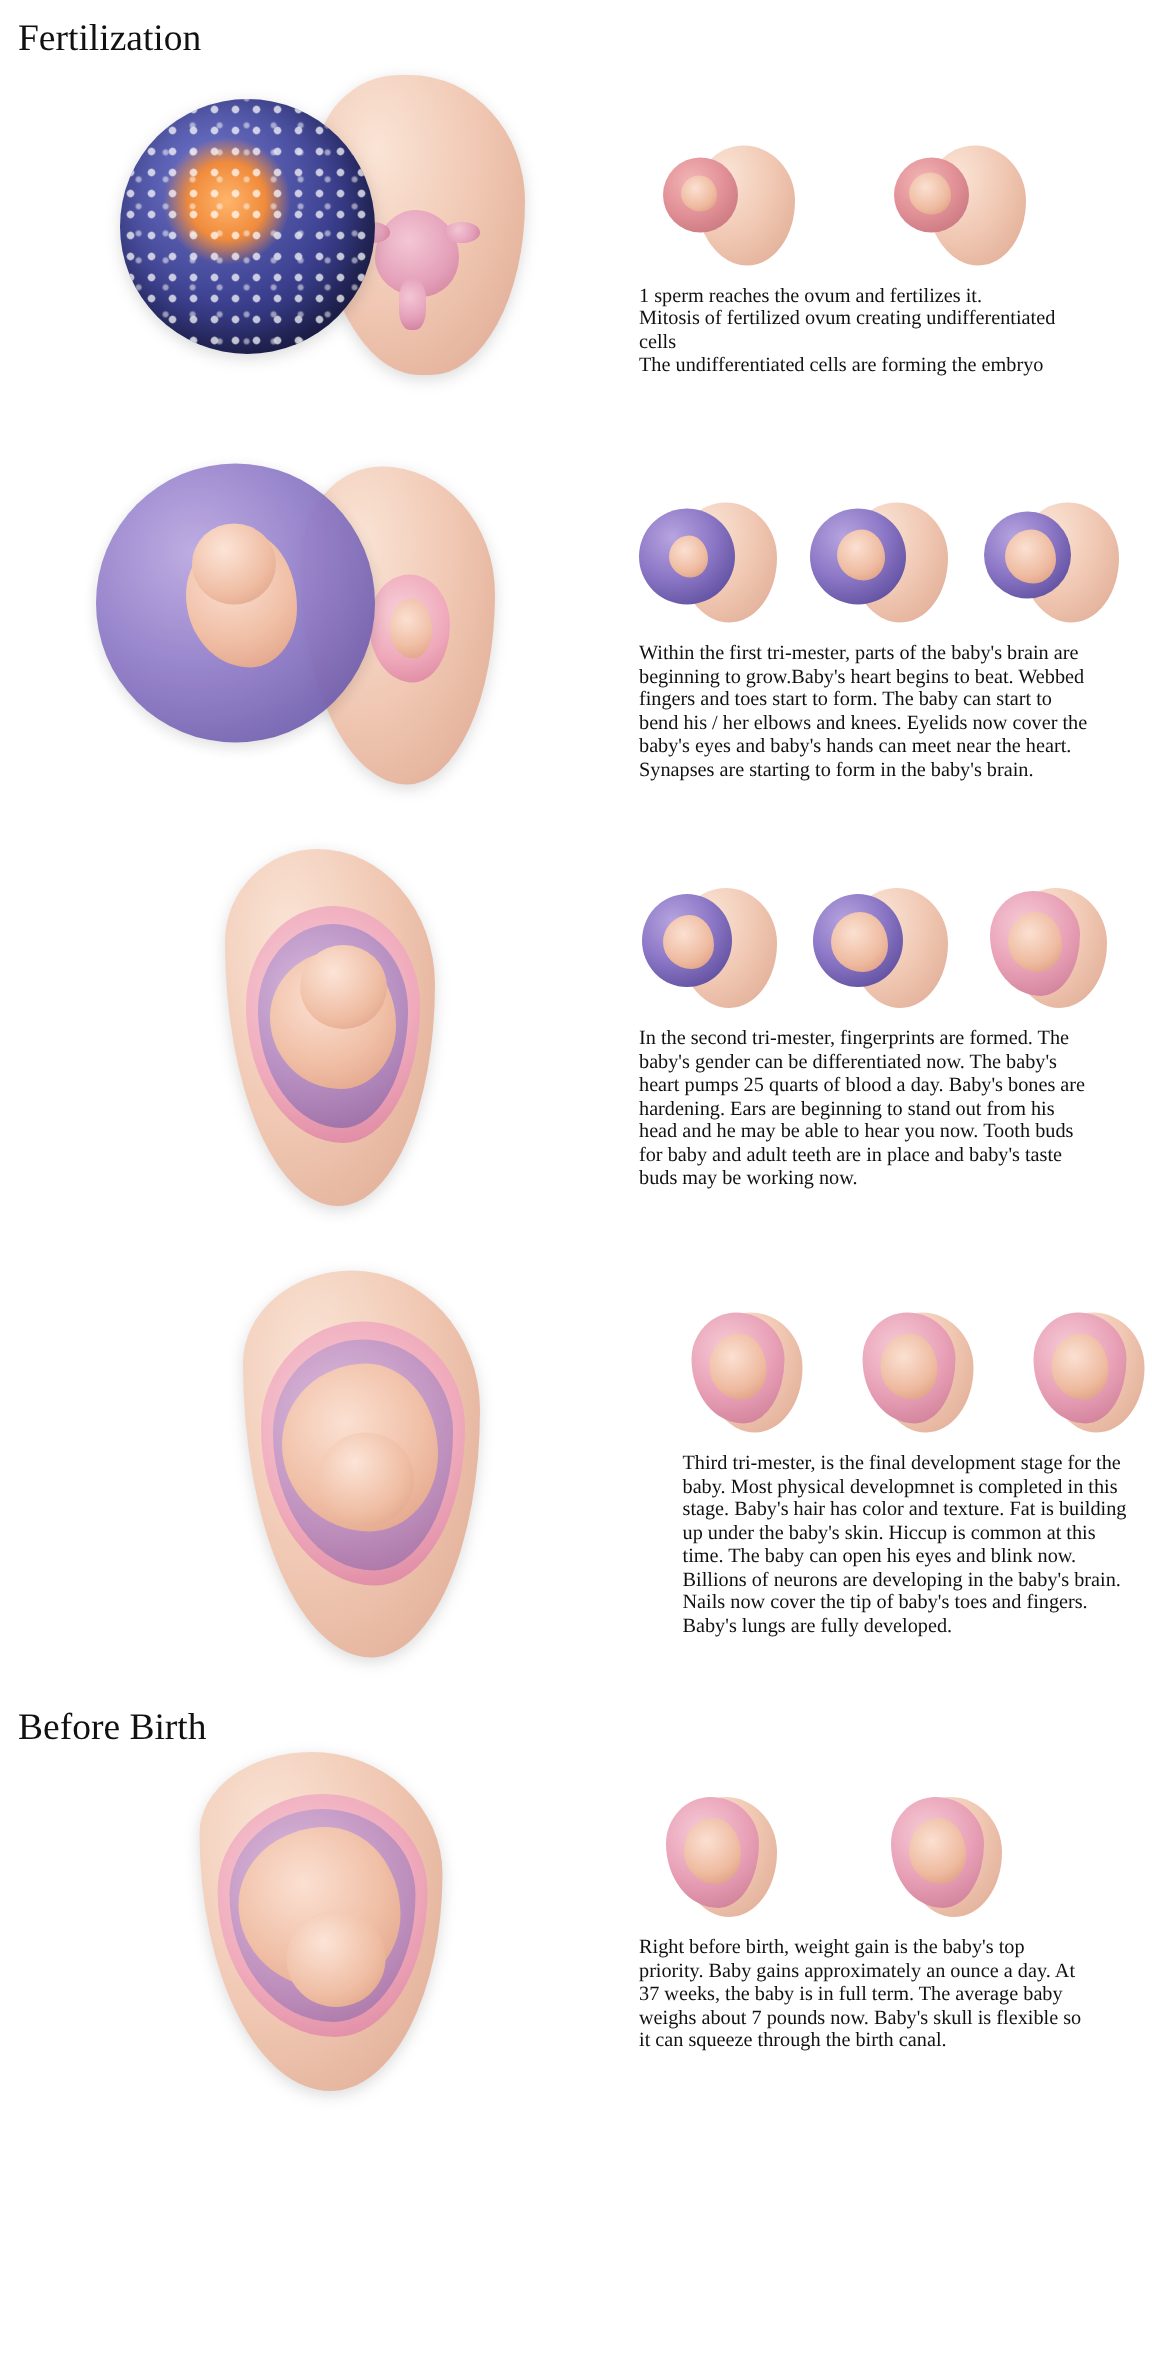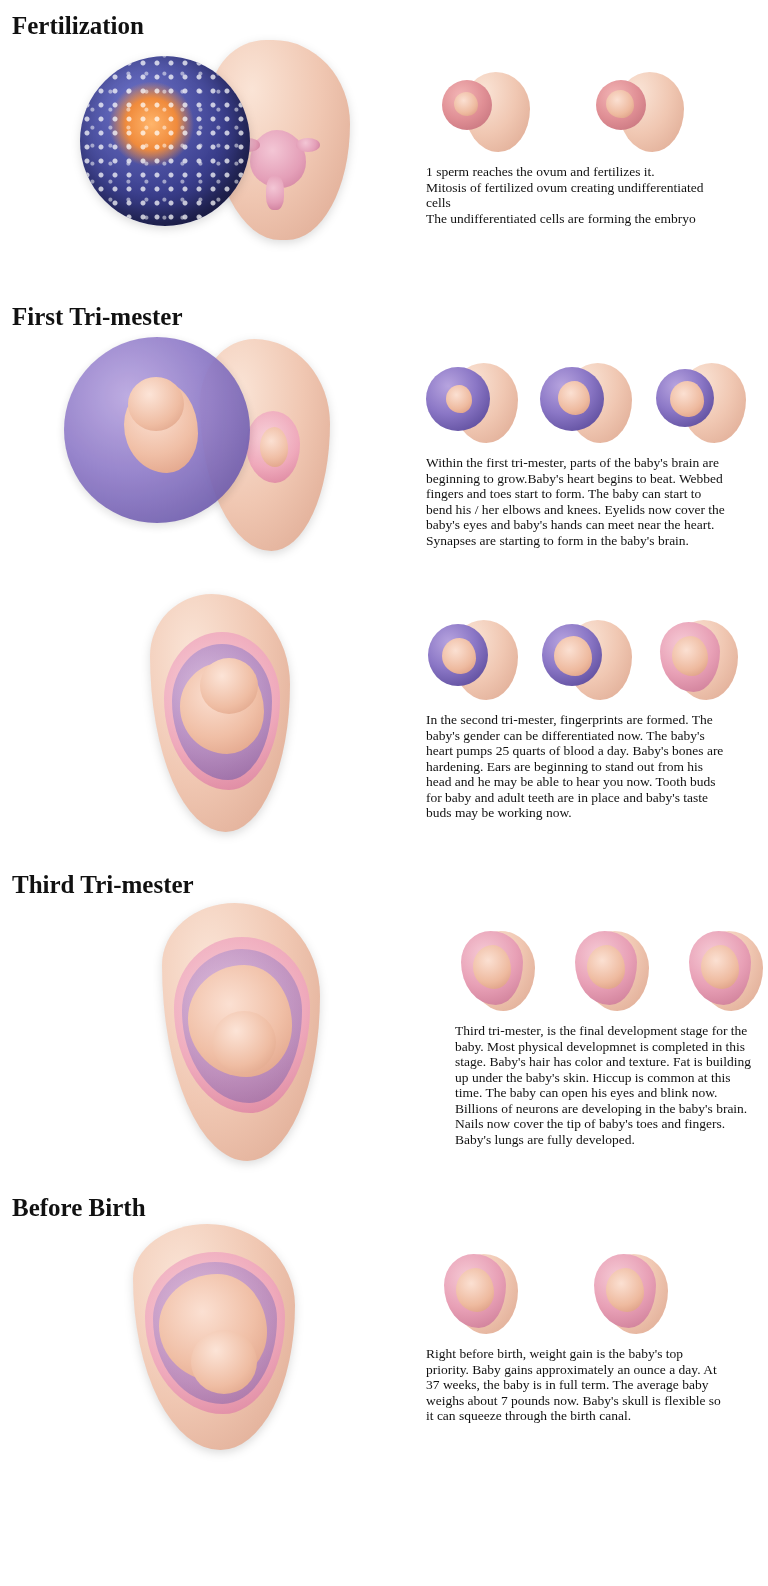--- a/index.html
+++ b/index.html
@@ -37,21 +37,21 @@
   .section{
     position:relative;
     width:768px;
   }
   .sec-title{
     font-family:"Liberation Serif", serif;
     font-size:25px;
     color:#111;
     padding-left:12px;
     margin:0;
-    font-weight:700;
+    font-weight:400;
   }
   .sec-body{
     position:relative;
     display:flex;
     width:768px;
   }
   .col-left{
     width:420px;
     position:relative;
     display:flex;
@@ -162,21 +162,21 @@
   }
 </style>
 </head>
 <body>
 
 <div class="page">
 
 
   <div class="section" style="padding-top:12px;">
     <h2 class="sec-title">Fertilization</h2>
-    <div class="sec-body" style="height:235px;">
+    <div class="sec-body" style="height:235px;align-items:center;">
       <div class="col-left">
         <div class="belly" style="width:300px;height:215px;position:relative;">
 
           <div class="torso shadow-soft" style="left:150px;top:0px;width:140px;height:200px;border-radius:40% 55% 45% 50% / 30% 42% 58% 68%;"></div>
 
           <div class="uterus" style="left:190px;top:90px;width:56px;height:58px;"></div>
           <div class="uterus" style="left:176px;top:98px;width:24px;height:14px;border-radius:50%;"></div>
           <div class="uterus" style="left:236px;top:98px;width:24px;height:14px;border-radius:50%;"></div>
           <div class="uterus" style="left:206px;top:136px;width:18px;height:34px;border-radius:40%;"></div>
 
@@ -197,21 +197,20 @@
           </div>
         </div>
         <div class="caption" style="white-space:pre-line;">1 sperm reaches the ovum and fertilizes it.
 Mitosis of fertilized ovum creating undifferentiated cells
 The undifferentiated cells are forming the embryo</div>
       </div>
     </div>
   </div>
 
   <div class="section" style="padding-top:28px;">
-    <h2 class="sec-title">First Tri-mester</h2>
     <div class="sec-body" style="height:235px;">
       <div class="col-left">
         <div class="belly" style="width:320px;height:225px;position:relative;">
           <div class="torso shadow-soft" style="left:150px;top:8px;width:130px;height:212px;border-radius:42% 58% 45% 55% / 30% 40% 60% 70%;"></div>
           <div class="sac-pink" style="left:196px;top:80px;width:54px;height:72px;"></div>
           <div class="fetus" style="left:210px;top:96px;width:28px;height:40px;"></div>
           <div class="sac shadow-soft" style="left:14px;top:6px;width:186px;height:186px;"></div>
           <div class="fetus" style="left:74px;top:52px;width:74px;height:90px;border-radius:54% 46% 42% 58% / 46% 56% 44% 54%;"></div>
           <div class="head" style="left:78px;top:46px;width:56px;height:54px;"></div>
         </div>
@@ -267,21 +266,20 @@
             <div class="bubble b-pink" style="left:6px;top:6px;width:60px;height:70px;border-radius:48% 52% 44% 56% / 42% 42% 58% 58%;"></div>
             <div class="mini-fetus" style="left:18px;top:20px;width:36px;height:40px;"></div>
           </div>
         </div>
         <div class="caption">In the second tri-mester, fingerprints are formed. The baby's gender can be differentiated now. The baby's heart pumps 25 quarts of blood a day. Baby's bones are hardening. Ears are beginning to stand out from his head and he may be able to hear you now. Tooth buds for baby and adult teeth are in place and baby's taste buds may be working now.</div>
       </div>
     </div>
   </div>
 
   <div class="section" style="padding-top:18px;">
-    <h2 class="sec-title">Third Tri-mester</h2>
     <div class="sec-body" style="height:285px;margin-left:29px;">
       <div class="col-left">
         <div class="belly" style="width:270px;height:270px;position:relative;">
           <div class="torso shadow-soft" style="left:58px;top:4px;width:158px;height:258px;border-radius:46% 54% 46% 54% / 24% 36% 64% 76%;"></div>
           <div class="sac-pink" style="left:70px;top:38px;width:136px;height:176px;border-radius:50% 50% 44% 56% / 40% 40% 60% 60%;"></div>
           <div class="sac" style="left:78px;top:50px;width:120px;height:154px;border-radius:50% 50% 44% 56% / 40% 40% 60% 60%;opacity:.45;"></div>
           <div class="fetus" style="left:84px;top:66px;width:104px;height:112px;border-radius:54% 46% 44% 56% / 48% 54% 46% 52%;"></div>
           <div class="head" style="left:108px;top:112px;width:64px;height:62px;"></div>
         </div>
       </div>

